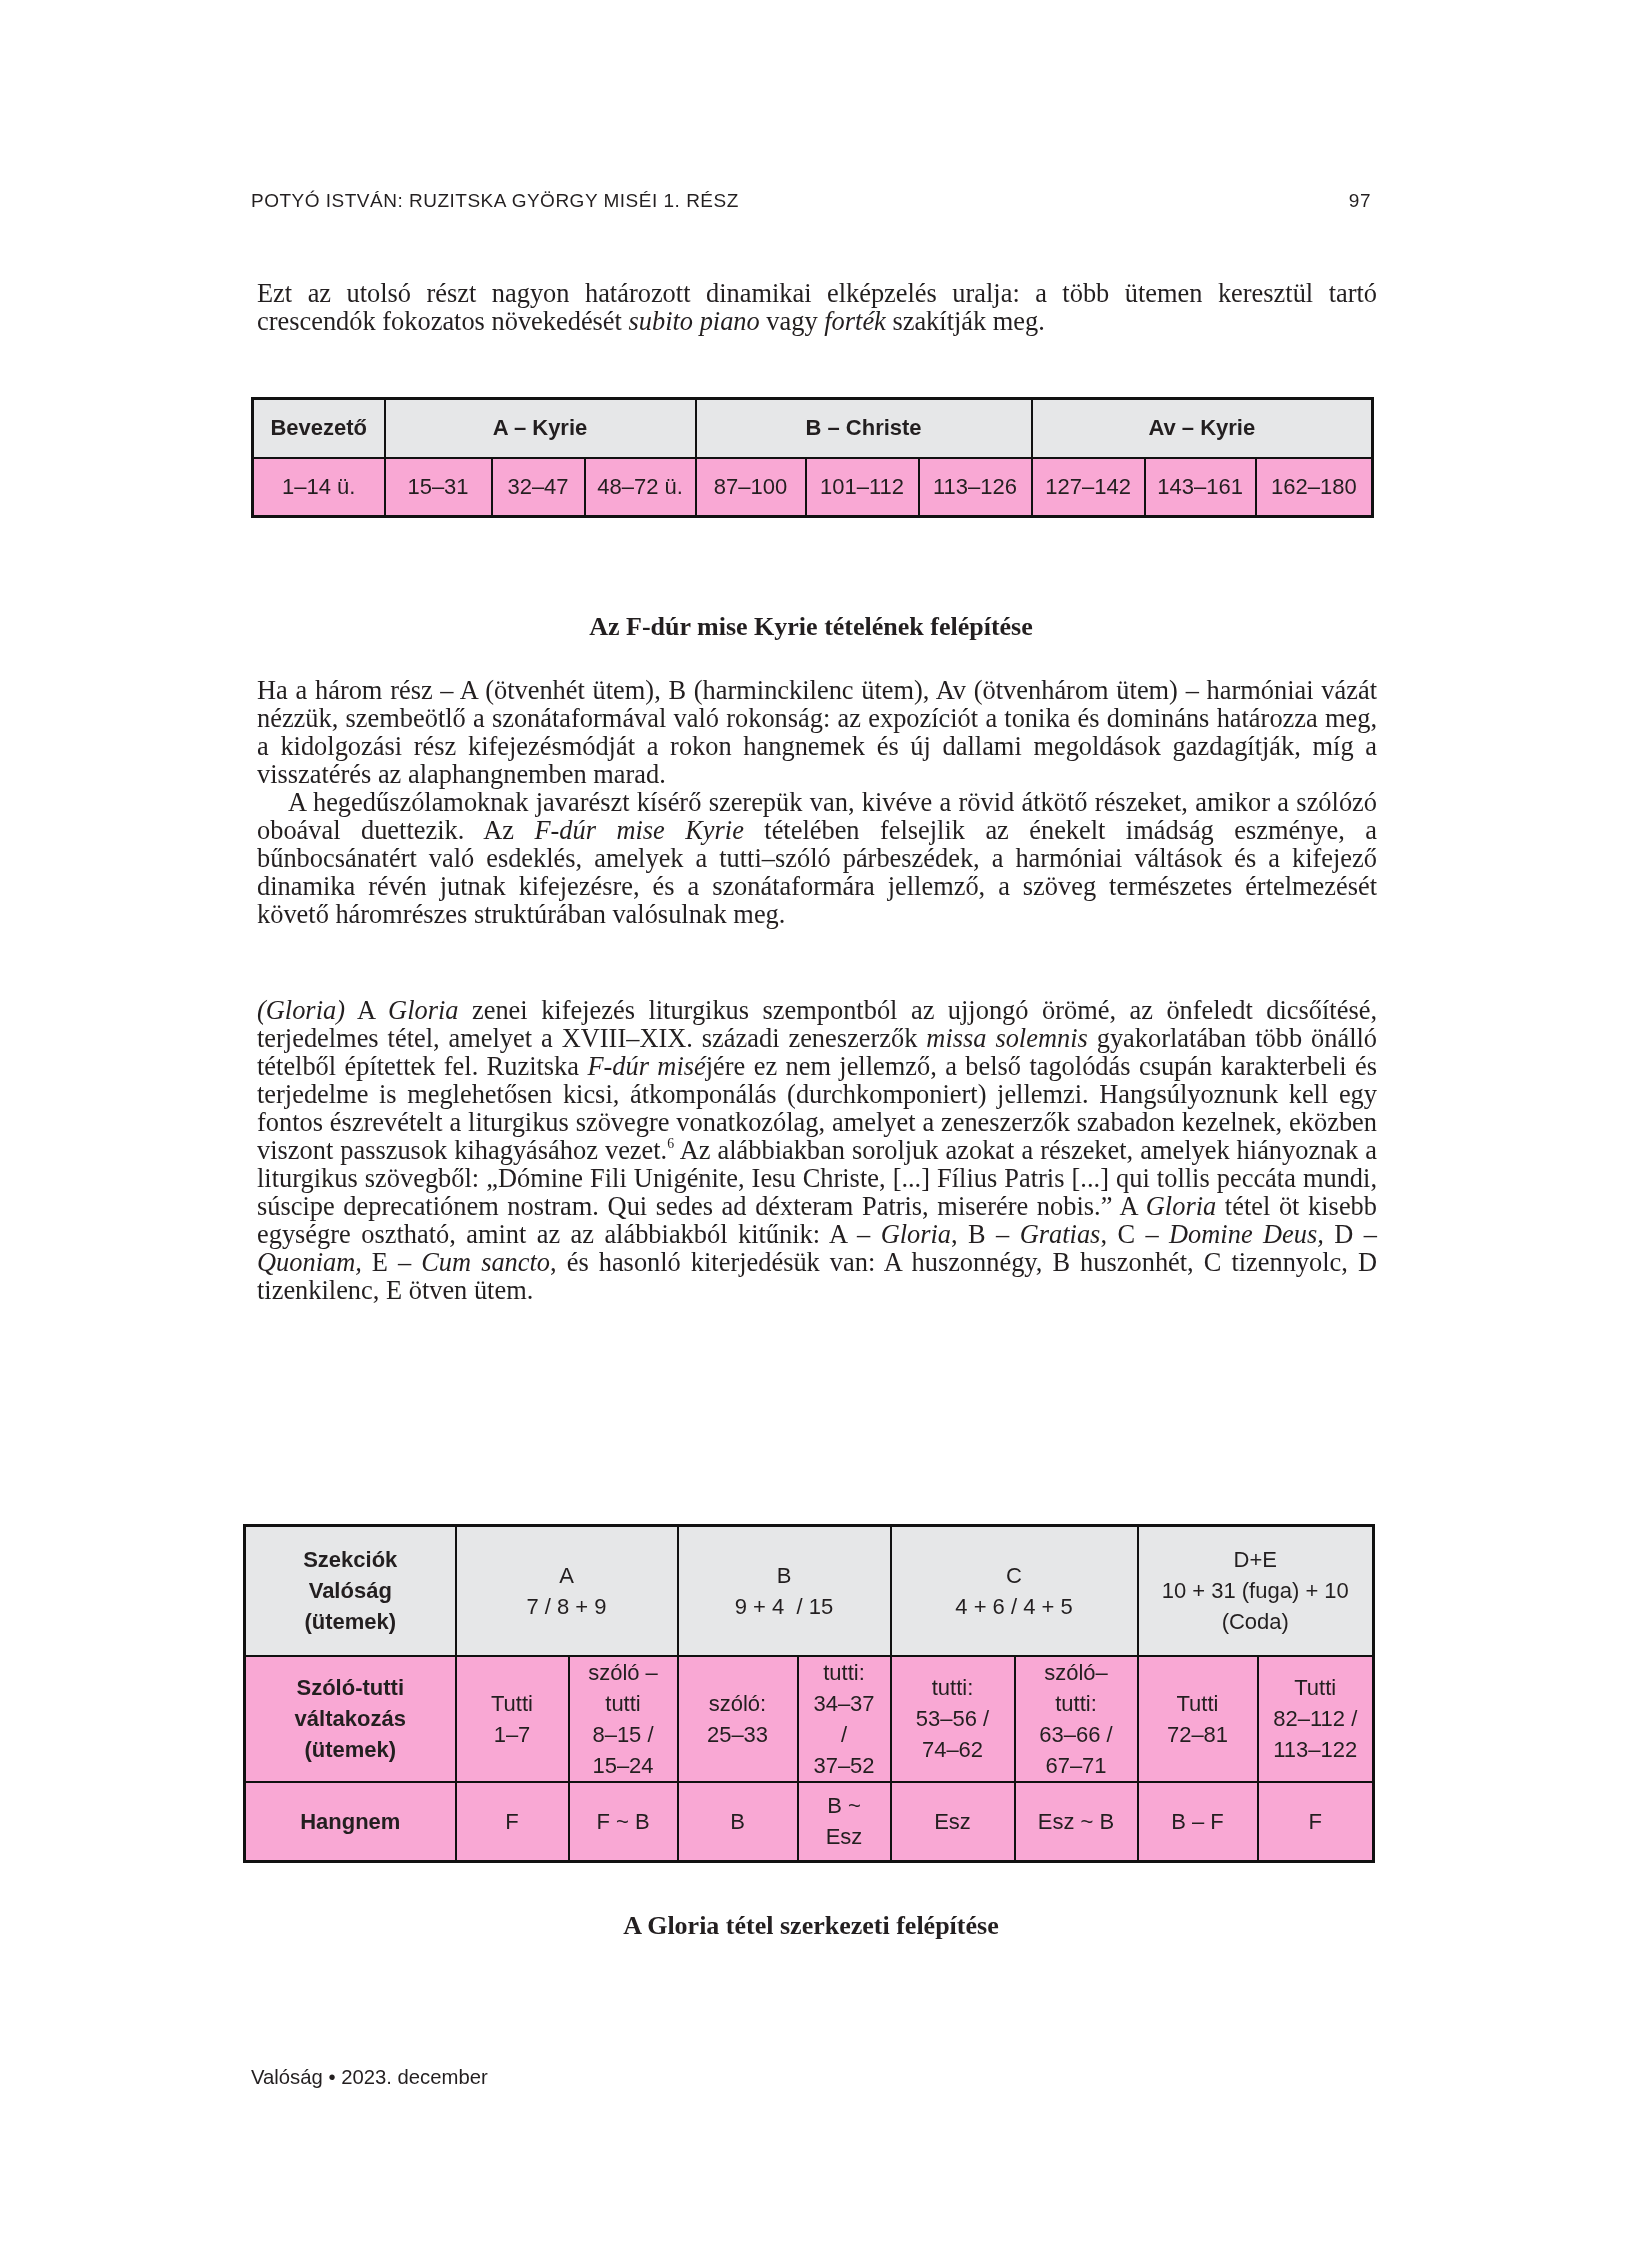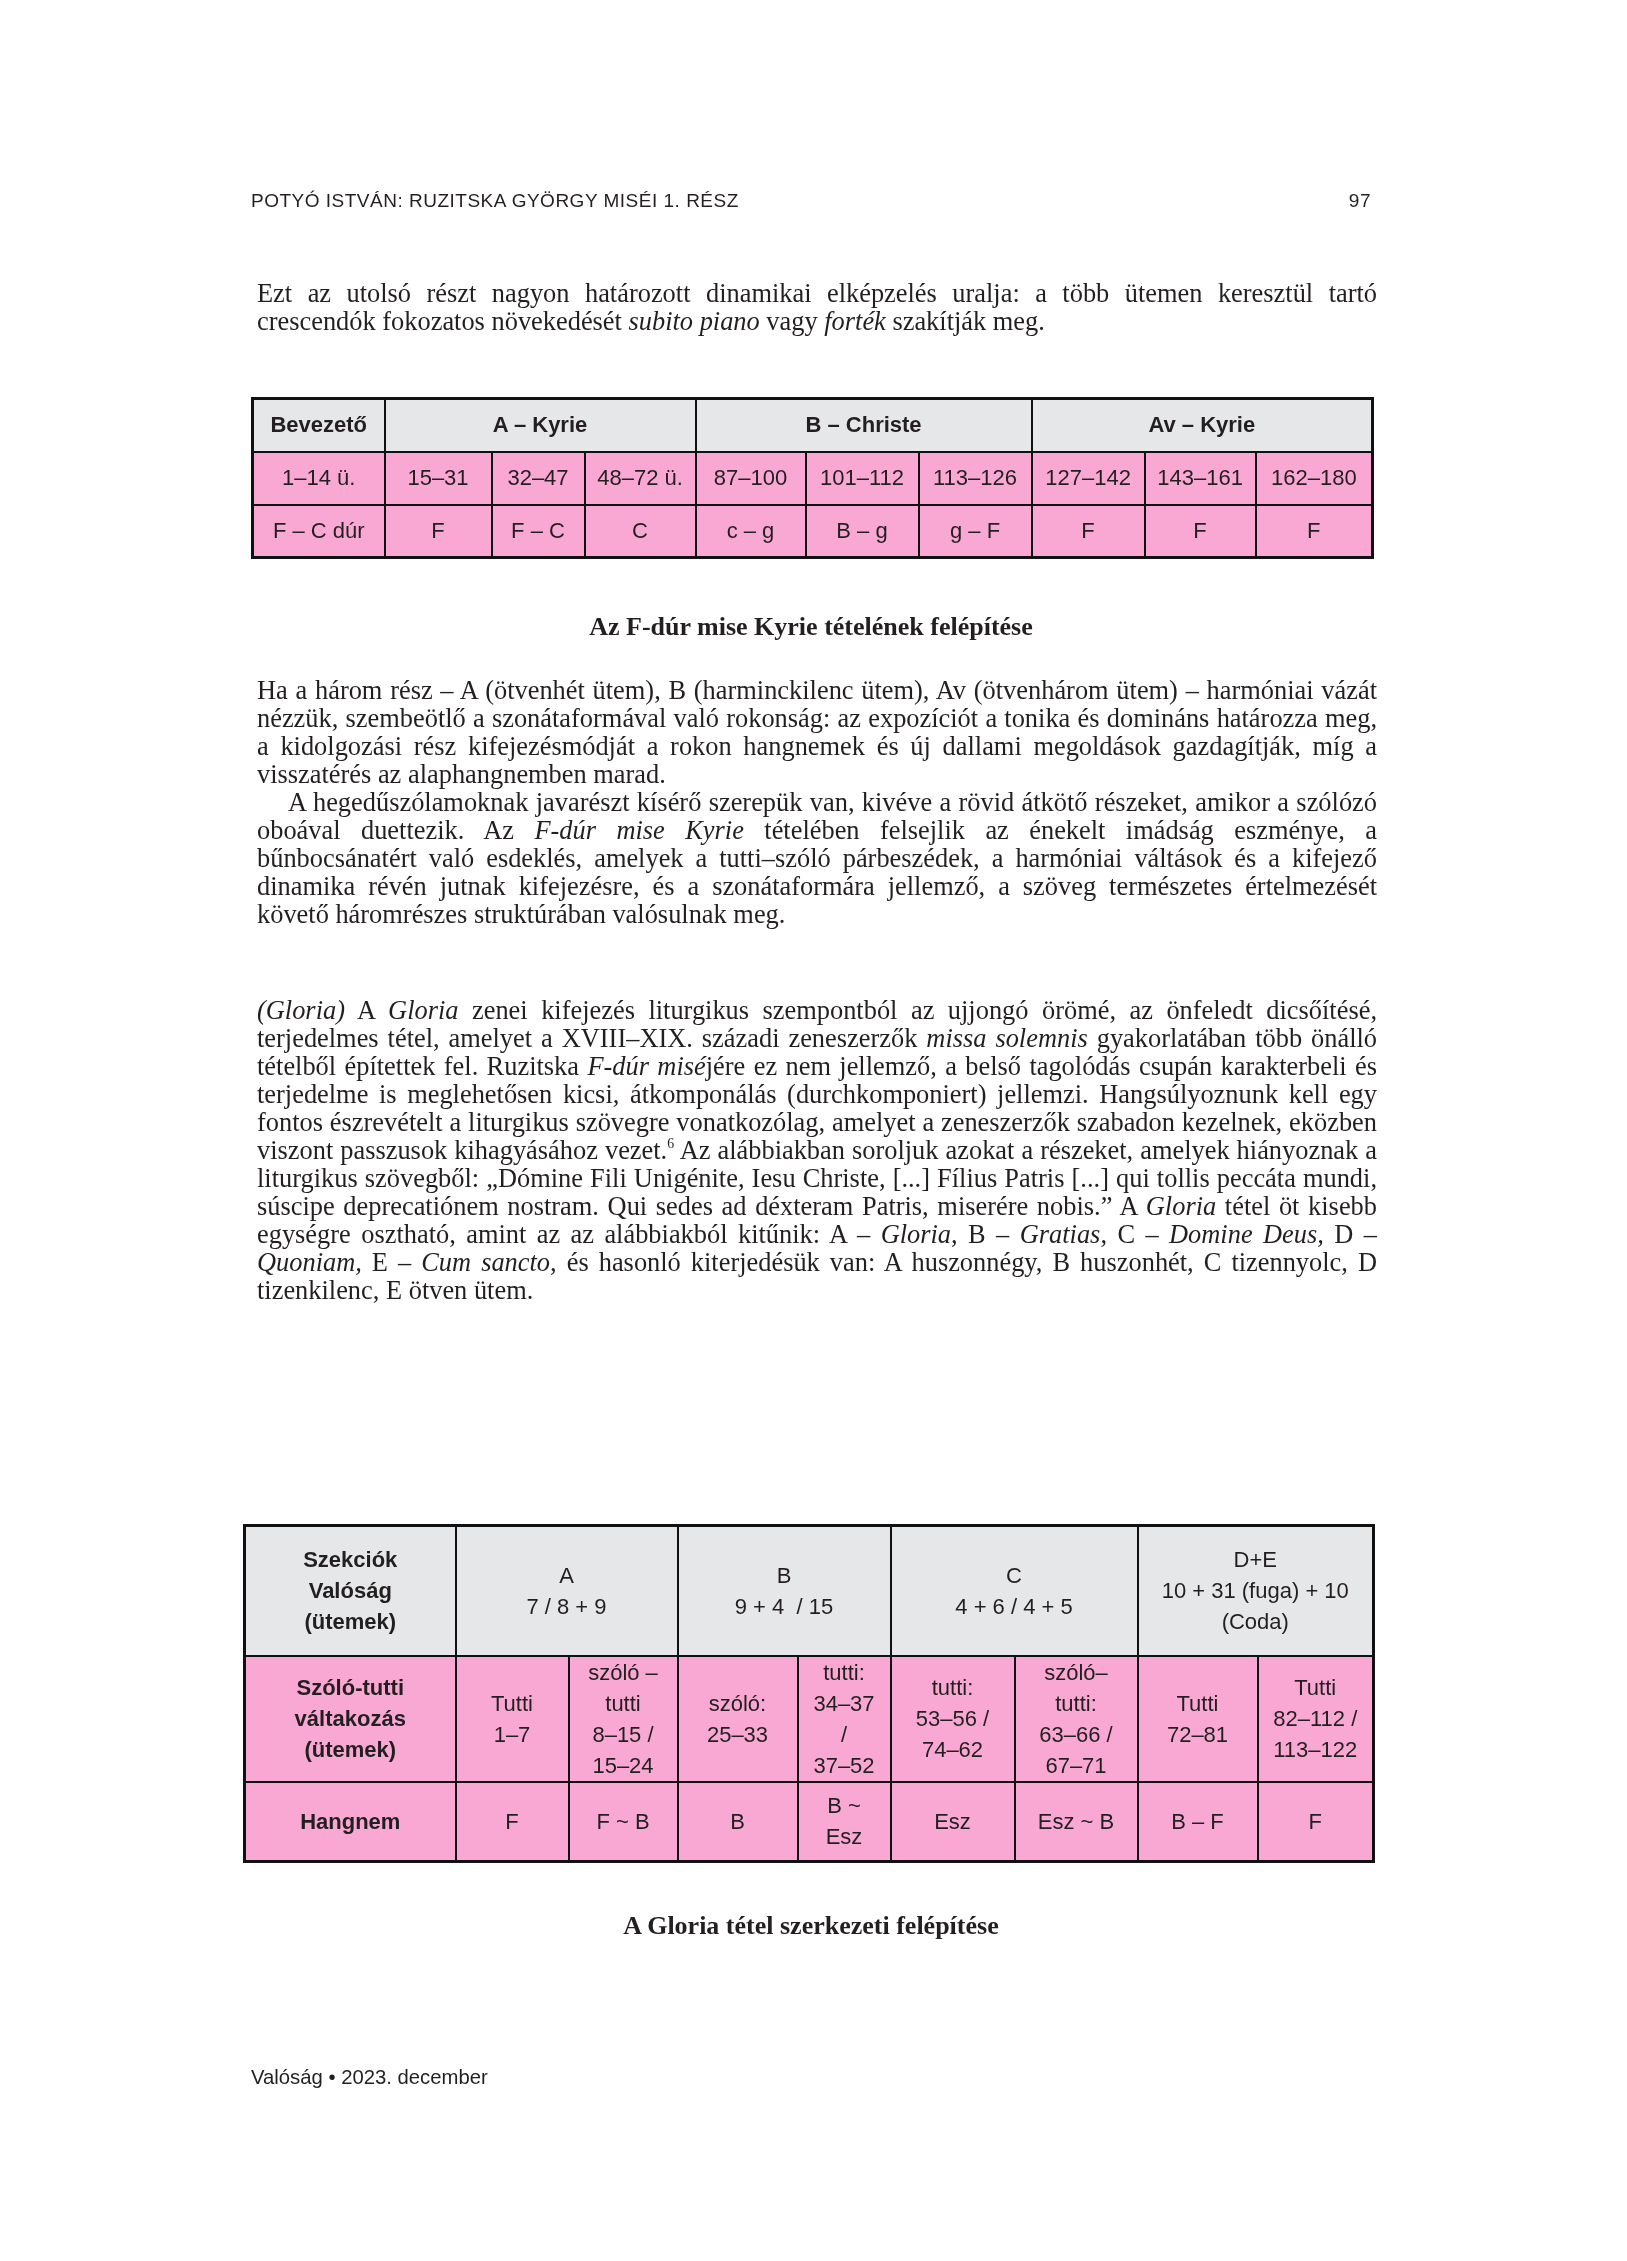--- a/index.html
+++ b/index.html
@@ -27,21 +27,21 @@
     font-family: "Liberation Sans", sans-serif; color: #231f20;
     border: 3.8px solid #111;
   }
   table.tbl td {
     border: 2.3px solid #111; text-align: center; vertical-align: middle;
     padding: 0 3.1px; background: #f9a8d4; font-size: 22px; line-height: 30px;
   }
   table.tbl tr.hdr td { background: #e6e7e8; }
   table.tbl td.b { font-weight: bold; }
   #t1 { left: 251px; top: 397px; width: 1120px; }
-  #t1 tr { height: 53px; }
+  #t1 tr { height: 59px; }
   #t2 { left: 243px; top: 1524px; width: 1129px; }
   #t2 td { font-size: 22px; line-height: 31px; }
   .footer {
     position: absolute; left: 251px; top: 2065px;
     font-family: "Liberation Sans", sans-serif; font-size: 20.3px; line-height: 24.5px;
   }
 </style>
 </head>
 <body>
 
@@ -78,32 +78,20 @@
     <td>1–14 ü.</td>
     <td>15–31</td>
     <td>32–47</td>
     <td>48–72 ü.</td>
     <td>87–100</td>
     <td>101–112</td>
     <td>113–126</td>
     <td>127–142</td>
     <td>143–161</td>
     <td>162–180</td>
-  </tr>
-  <tr>
-    <td>F – C dúr</td>
-    <td>F</td>
-    <td>F – C</td>
-    <td>C</td>
-    <td>c – g</td>
-    <td>B – g</td>
-    <td>g – F</td>
-    <td>F</td>
-    <td>F</td>
-    <td>F</td>
   </tr>
 </tbody>
   </table>
 
 <div class="caption" style="top:611px;">Az F-dúr mise Kyrie tételének felépítése</div>
 
 <div class="prose" style="top:670px;">
   <p>Ha a három rész – A (ötvenhét ütem), B (harminckilenc ütem), Av (ötvenhárom ütem) – harmóniai vázát nézzük, szembeötlő a szonátaformával való rokonság: az expozíciót a tonika és domináns határozza meg, a kidolgozási rész kifejezésmódját a rokon hangnemek és új dallami megoldások gazdagítják, míg a visszatérés az alaphangnemben marad.</p>
   <p class="indent"><span>A hegedűszólamoknak javarészt kísérő szerepük van, kivéve a rövid átkötő részeket, amikor a szólózó oboával duettezik. Az </span><i>F-dúr mise Kyrie</i><span> tételében felsejlik az énekelt imádság eszménye, a bűnbocsánatért való esdeklés, amelyek a tutti–szóló párbeszédek, a harmóniai váltások és a kifejező dinamika révén jutnak kifejezésre, és a szonátaformára jellemző, a szöveg természetes értelmezését követő háromrészes struktúrában valósulnak meg.</span></p>
 </div>

